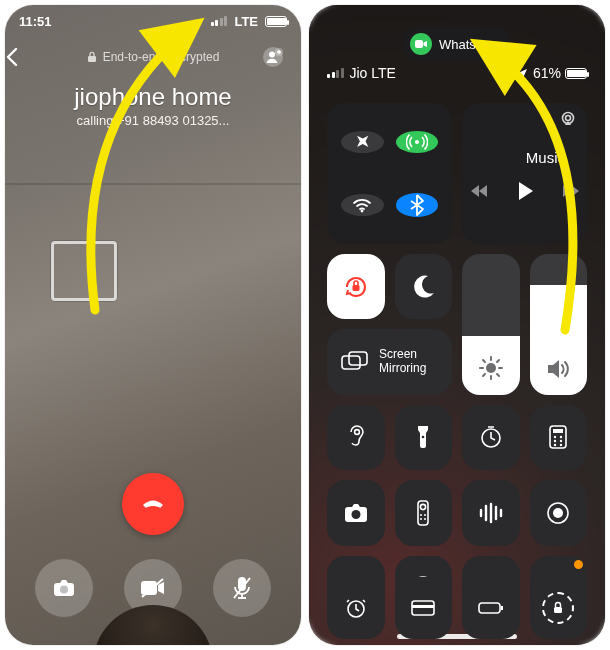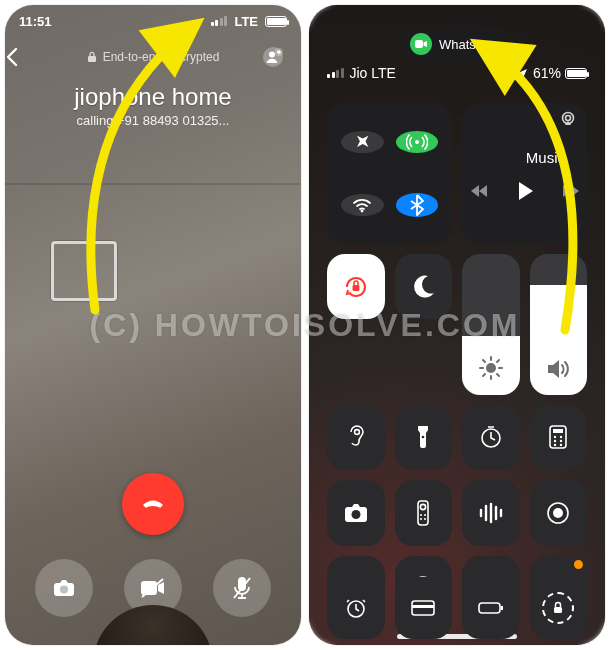--- a/index.html
+++ b/index.html
@@ -280,20 +280,28 @@
         </div>
 
         <div class="tile vol">
           <div class="fill"></div>
           <svg width="26" height="24" viewBox="0 0 26 24">
               <path d="M3 8v8h5l6 5V3l-6 5z" fill="currentColor"></path>
               <path d="M17 8a6 6 0 0 1 0 8M20 5a10 10 0 0 1 0 14" stroke="currentColor" stroke-width="2" fill="none" stroke-linecap="round"></path>
             </svg>
         </div>
 
+        <div class="tile mirror">
+          <svg width="28" height="22" viewBox="0 0 28 22">
+              <rect x="1" y="5" width="18" height="13" rx="3" class="g"></rect>
+              <rect x="8" y="1" width="18" height="13" rx="3" class="g" fill="#2c2c2e"></rect>
+            </svg>
+          <span style="white-space:pre-line">Screen
+Mirroring</span>
+        </div>
 
         <div class="tile btn" style="grid-column:1;grid-row:5">
             <svg width="24" height="28" viewBox="0 0 24 28">
               <path d="M7 9a6 6 0 0 1 12 0c0 4-4 5-4 9 0 2-1 4-3.5 4C9 22 8 20 8 20" class="g"></path>
               <circle cx="13" cy="9" r="2.4" class="g"></circle>
             </svg>
           </div>
         <div class="tile btn" style="grid-column:2;grid-row:5">
             <svg width="16" height="28" viewBox="0 0 16 28">
               <path d="M3 3h10v4l-2 3v13a2 2 0 0 1-2 2H7a2 2 0 0 1-2-2V10L3 7z" fill="#fff"></path>
@@ -381,21 +389,20 @@
               </g>
             </svg>
             <span style="position:absolute;top:4px;right:4px;width:9px;height:9px;border-radius:50%;background:#ff9500"></span>
           </div>
 
       </div>
     </div>
     <div class="home-ind"></div>
   </div>
 
-  <div class="watermark">(C) HOWTOISOLVE.COM</div>
 
   <svg class="annot" width="610" height="650">
     <defs>
       <marker id="ah" viewBox="0 0 12 12" refX="9" refY="6" markerWidth="8" markerHeight="8" orient="auto-start-reverse">
         <path d="M1 1 L11 6 L1 11 z" fill="#f7e600"></path>
       </marker>
     </defs>
 
     <path d="M95 310 Q 70 120 195 25" stroke="#f7e600" stroke-width="9" fill="none" stroke-linecap="round" marker-end="url(#ah)"></path>
 

